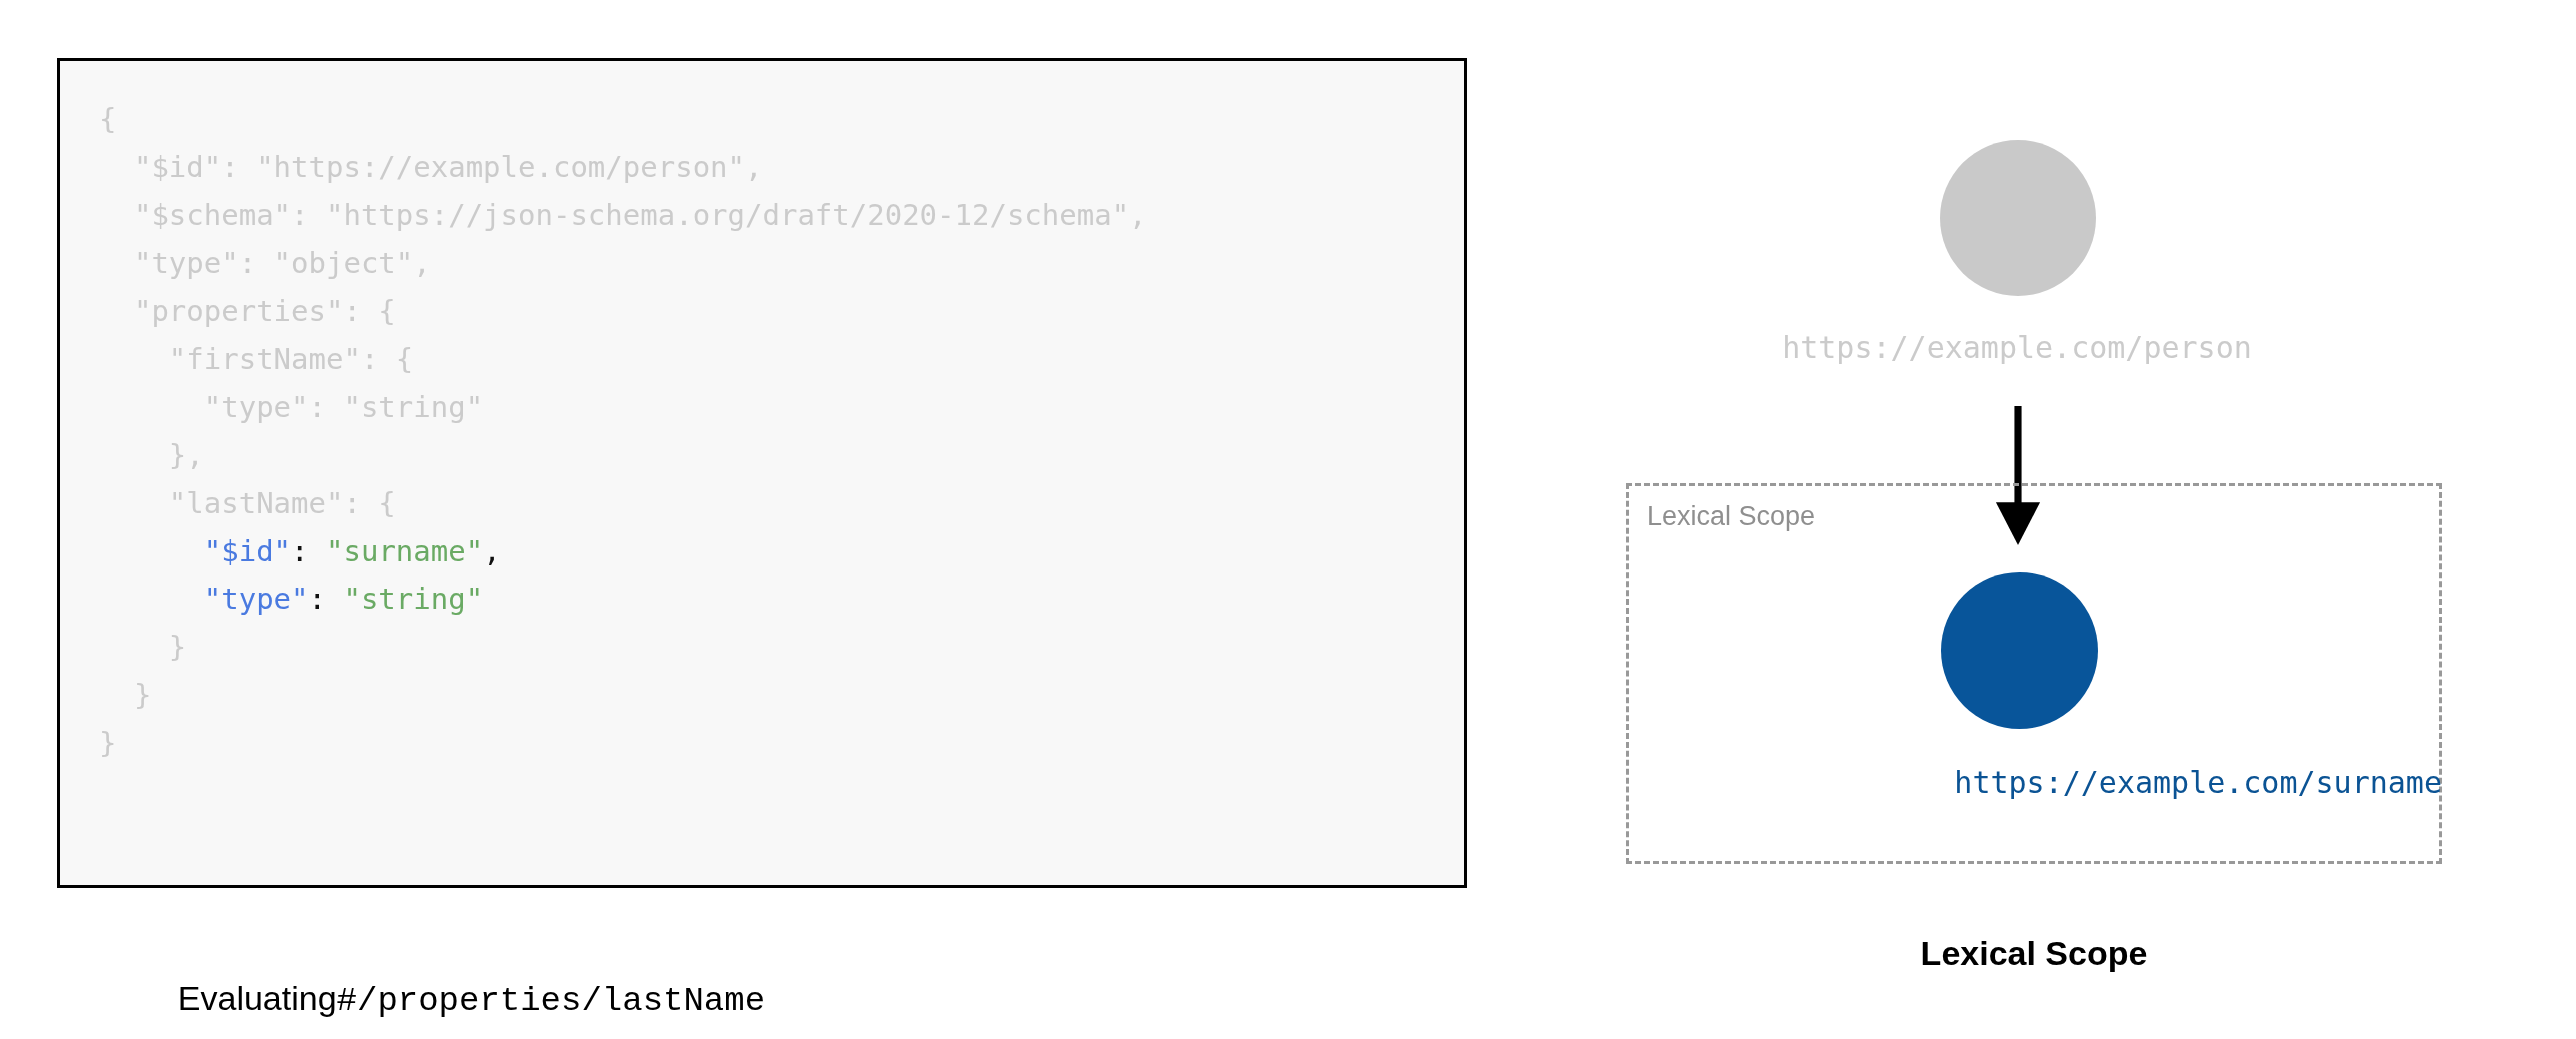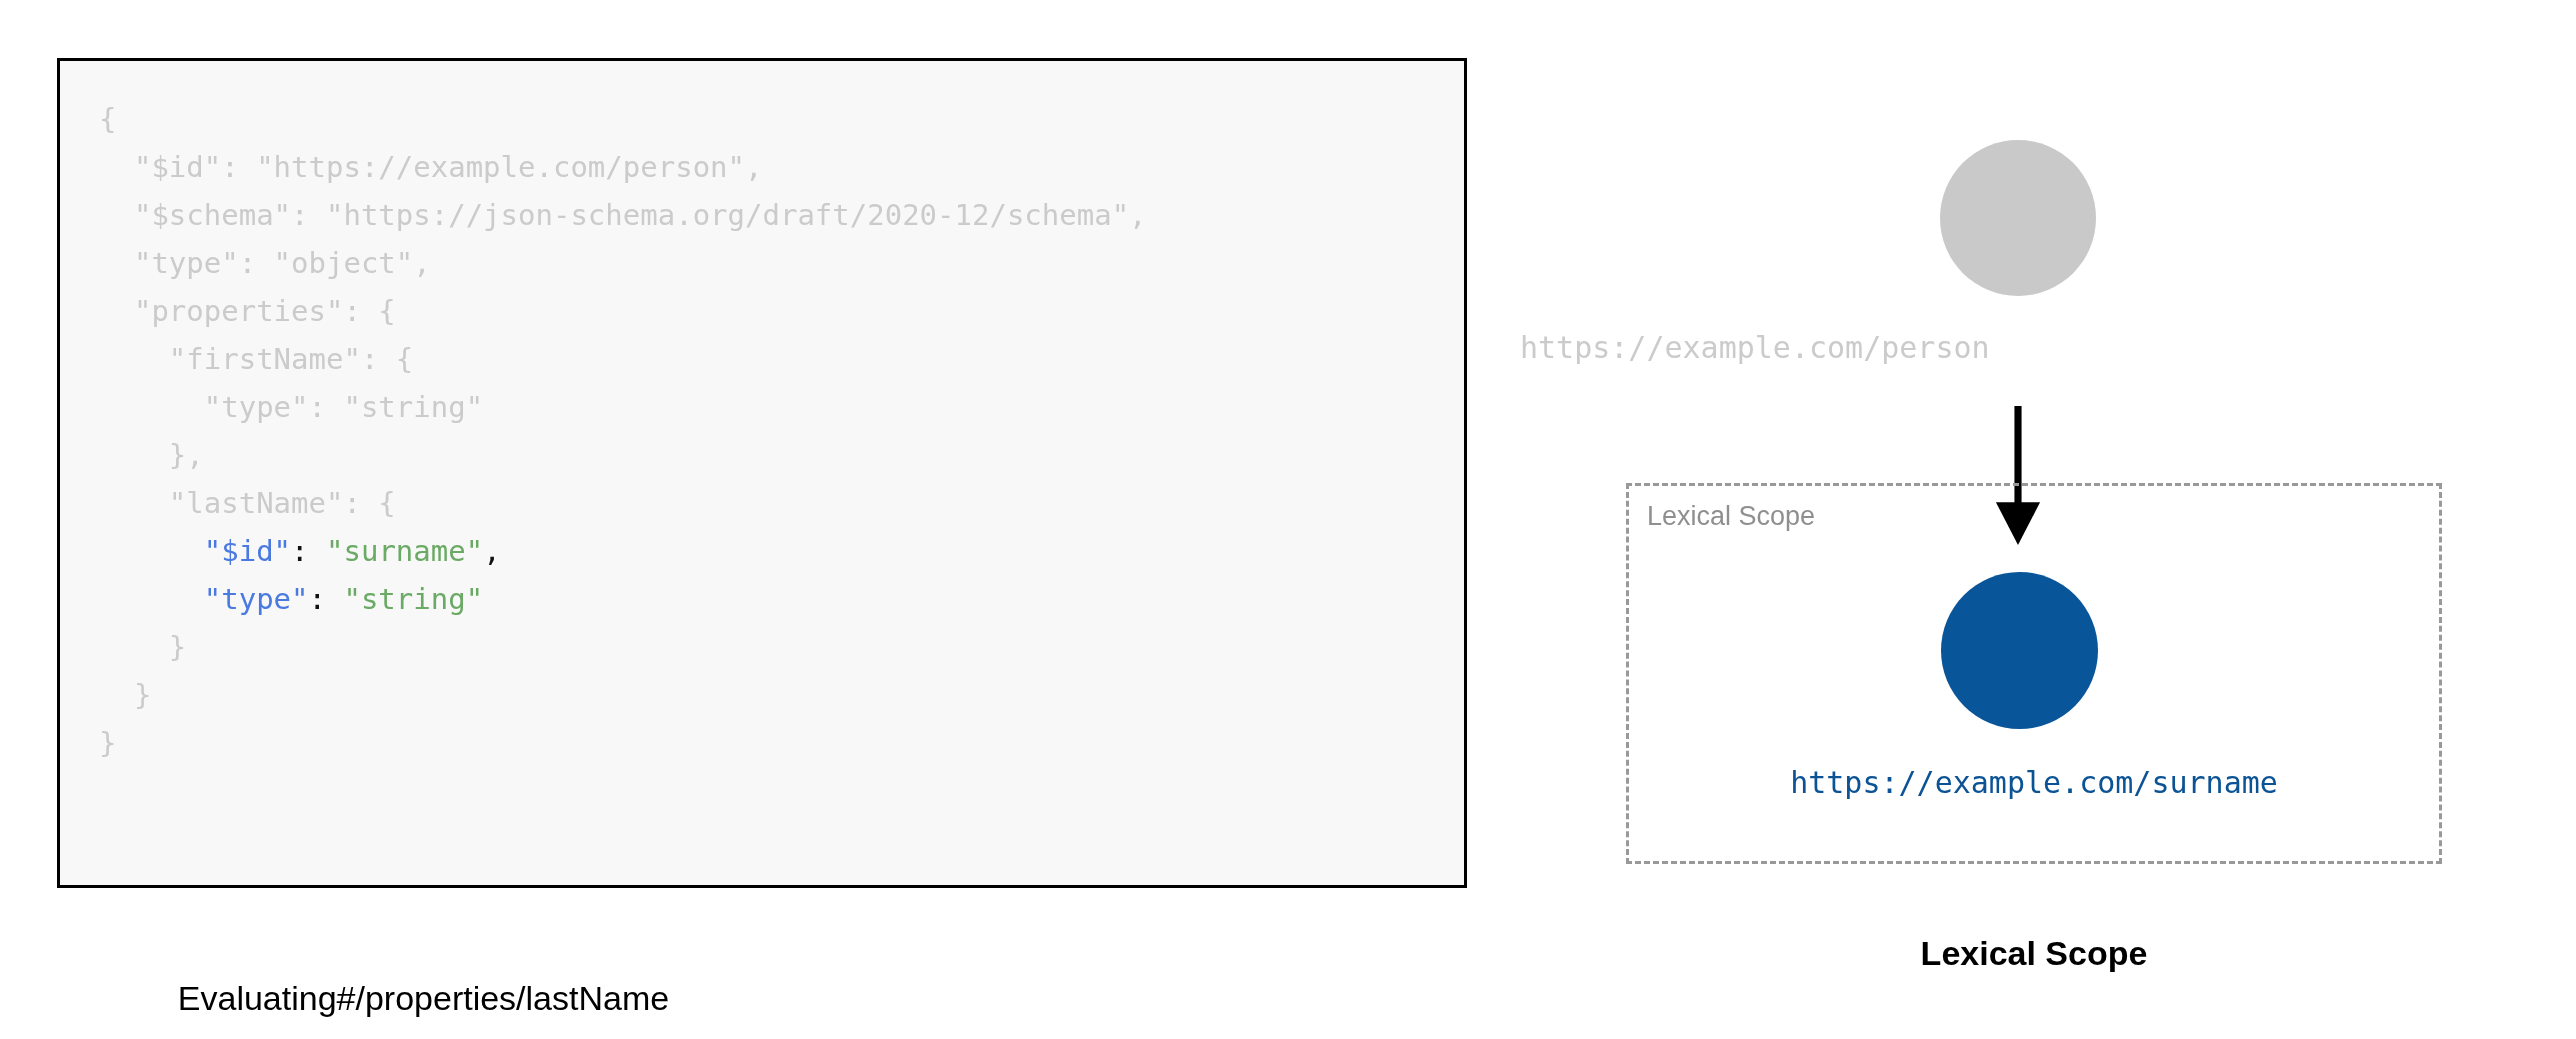--- a/index.html
+++ b/index.html
@@ -58,21 +58,21 @@
     font-size: 34px;
     color: #000000;
     white-space: pre;
     line-height: 45px;
   }
   #left-caption .cap-bold {
     font-family: "Liberation Sans", sans-serif;
     font-weight: normal;
   }
   #left-caption .cap-mono {
-    font-family: Liberation Sans, sans-serif;
+    font-family: Liberation Mono, monospace;
     font-weight: normal;
   }
 
   
   #right-panel {
     position: absolute;
     left: 1520px;
     top: 0;
     width: 1056px;
     height: 1039px;
@@ -84,21 +84,21 @@
     width: 156px;
     height: 156px;
     border-radius: 50%;
     background: #c9c9c9;
   }
   #root-node-label {
     position: absolute;
     left: 0px;
     top: 330px;
     width: 994px;
-    text-align: left;
+    text-align: center;
     font-family: "DejaVu Sans Mono", "Liberation Mono", monospace;
     font-size: 30px;
     color: #cbcbcb;
     white-space: pre;
   }
   #scope-arrow {
     position: absolute;
     left: 459px;   
     top: 406px;
     width: 78px;
@@ -129,21 +129,21 @@
     width: 157px;
     height: 157px;
     border-radius: 50%;
     background: #08559a;
   }
   #surname-node-label {
     position: absolute;
     left: 106px;
     top: 765px;
     width: 816px;
-    text-align: center;
+    text-align: right;
     font-family: "DejaVu Sans Mono", "Liberation Mono", monospace;
     font-size: 30px;
     color: #0b5394;
     white-space: pre;
   }
   #right-caption {
     position: absolute;
     left: 106px;
     top: 931px;
     width: 816px;

